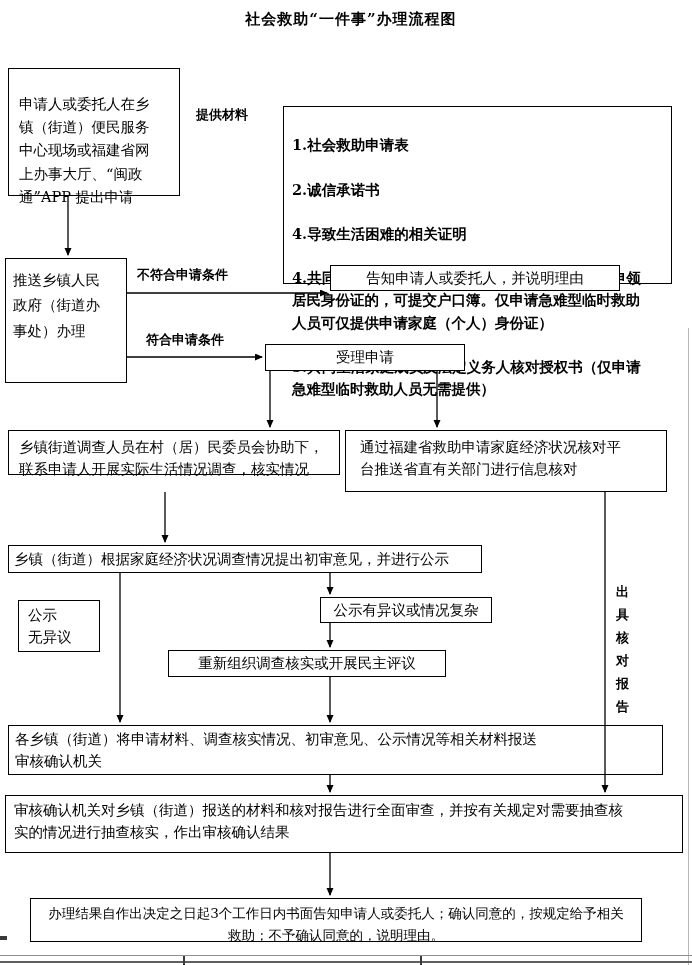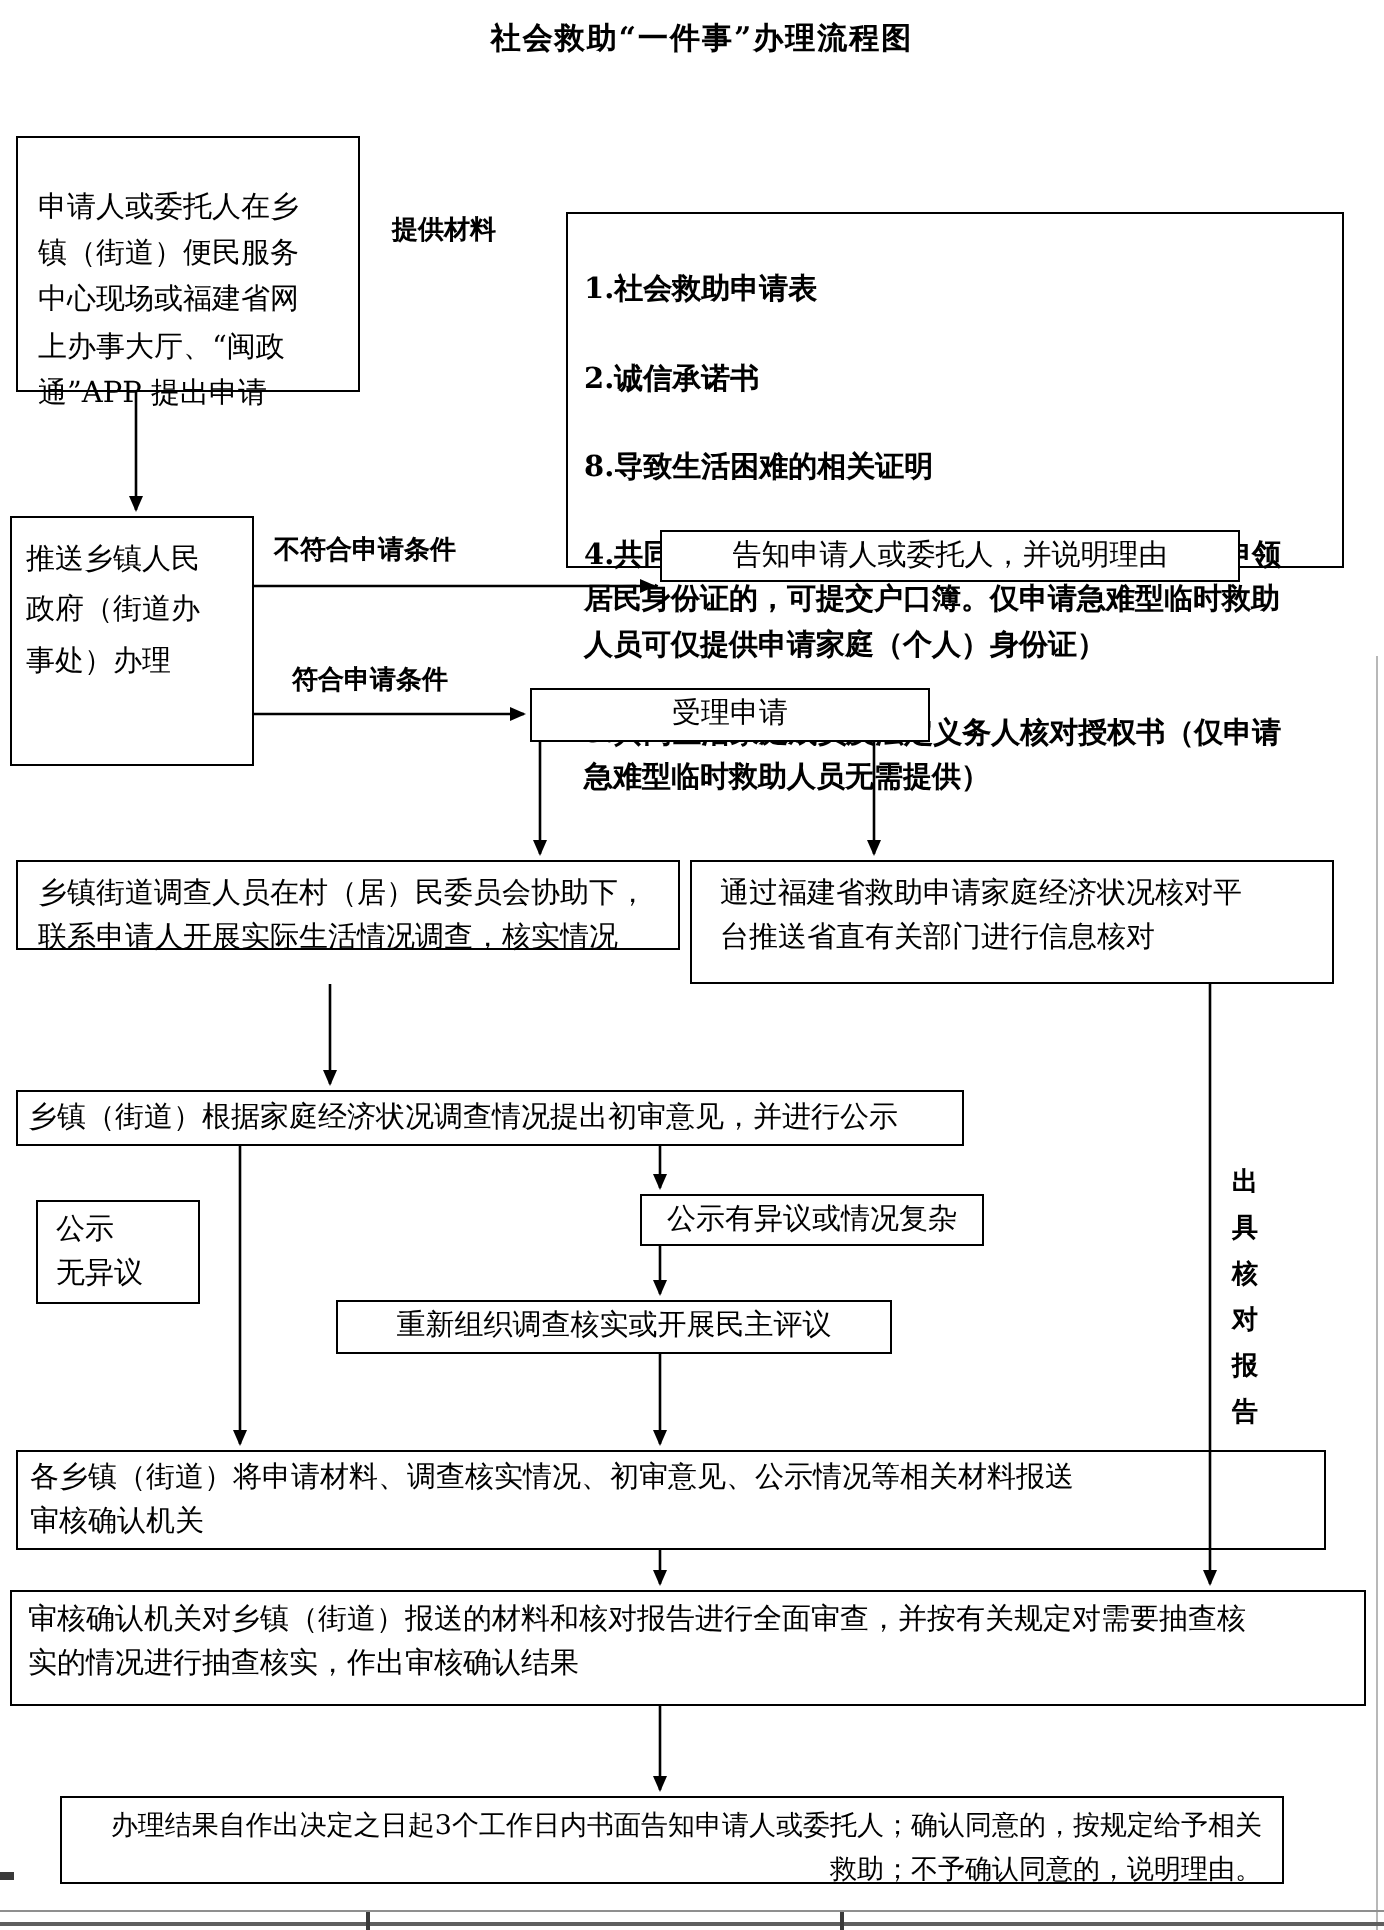--- a/index.html
+++ b/index.html
@@ -53,21 +53,21 @@
   .n-investigate  { left: 8px;   top: 430px; width: 332px; height: 45px; padding: 5px 10px; }
   .n-verify       { left: 345px; top: 430px; width: 322px; height: 62px; padding: 5px 14px; }
   .n-preliminary  { left: 8px;   top: 545px; width: 474px; height: 28px; padding: 0 5px;
                     display: flex; align-items: center; white-space: nowrap; overflow: hidden; }
   .n-noobjection  { left: 18px;  top: 600px; width: 82px;  height: 52px; padding: 3px 9px; }
   .n-objection    { left: 320px; top: 597px; width: 172px; height: 26px; }
   .n-reinvestigate{ left: 168px; top: 650px; width: 278px; height: 27px; }
   .n-submit       { left: 8px;   top: 725px; width: 655px; height: 50px; padding: 2px 6px; }
   .n-review       { left: 5px;   top: 795px; width: 678px; height: 58px; padding: 3px 8px; }
   .n-result       { left: 30px;  top: 898px; width: 612px; height: 44px; padding: 4px 10px;
-                    text-align: right; font-size: 13.5px; line-height: 1.6; }
+                    text-align: center; font-size: 13.5px; line-height: 1.6; }
   .l-materials    { left: 196px; top: 106px; }
   .l-noteligible  { left: 137px; top: 266px; }
   .l-eligible     { left: 146px; top: 331px; }
   .l-report       { left: 614px; top: 580px; width: 17px; line-height: 23px;
                     word-break: break-all; text-align: center; }
   .arrows-svg { position: absolute; left: 0; top: 0; width: 692px; height: 965px; pointer-events: none; }
   .arrows-svg line { stroke: #000; stroke-width: 1.3; }
   .artifact { position: absolute; }
   .edge-right    { left: 688px; top: 328px; width: 1px;  height: 637px; background: #b8b8b8; }
   .mark-left     { left: 0;     top: 936px; width: 7px;  height: 4px;   background: #3a3a3a; }
@@ -87,21 +87,21 @@
 镇（街道）便民服务
 中心现场或福建省网
 上办事大厅、“闽政
 通”APP 提出申请</div>
 
   <div class="lbl l-materials">提供材料</div>
 
   <div class="box n-materials">
     <div class="mat-item">1.社会救助申请表</div>
     <div class="mat-item">2.诚信承诺书</div>
-    <div class="mat-item">8.导致生活困难的相关证明</div>
+    <div class="mat-item">4.导致生活困难的相关证明</div>
     <div class="mat-item">4.共同生活家庭成员及法定义务人居民身份证（未申领
 居民身份证的，可提交户口簿。仅申请急难型临时救助
 人员可仅提供申请家庭（个人）身份证）</div>
     <div class="mat-item">5.共同生活家庭成员及法定义务人核对授权书（仅申请
 急难型临时救助人员无需提供）</div>
   </div>
 
   <div class="box n-push">推送乡镇人民
 政府（街道办
 事处）办理</div>

